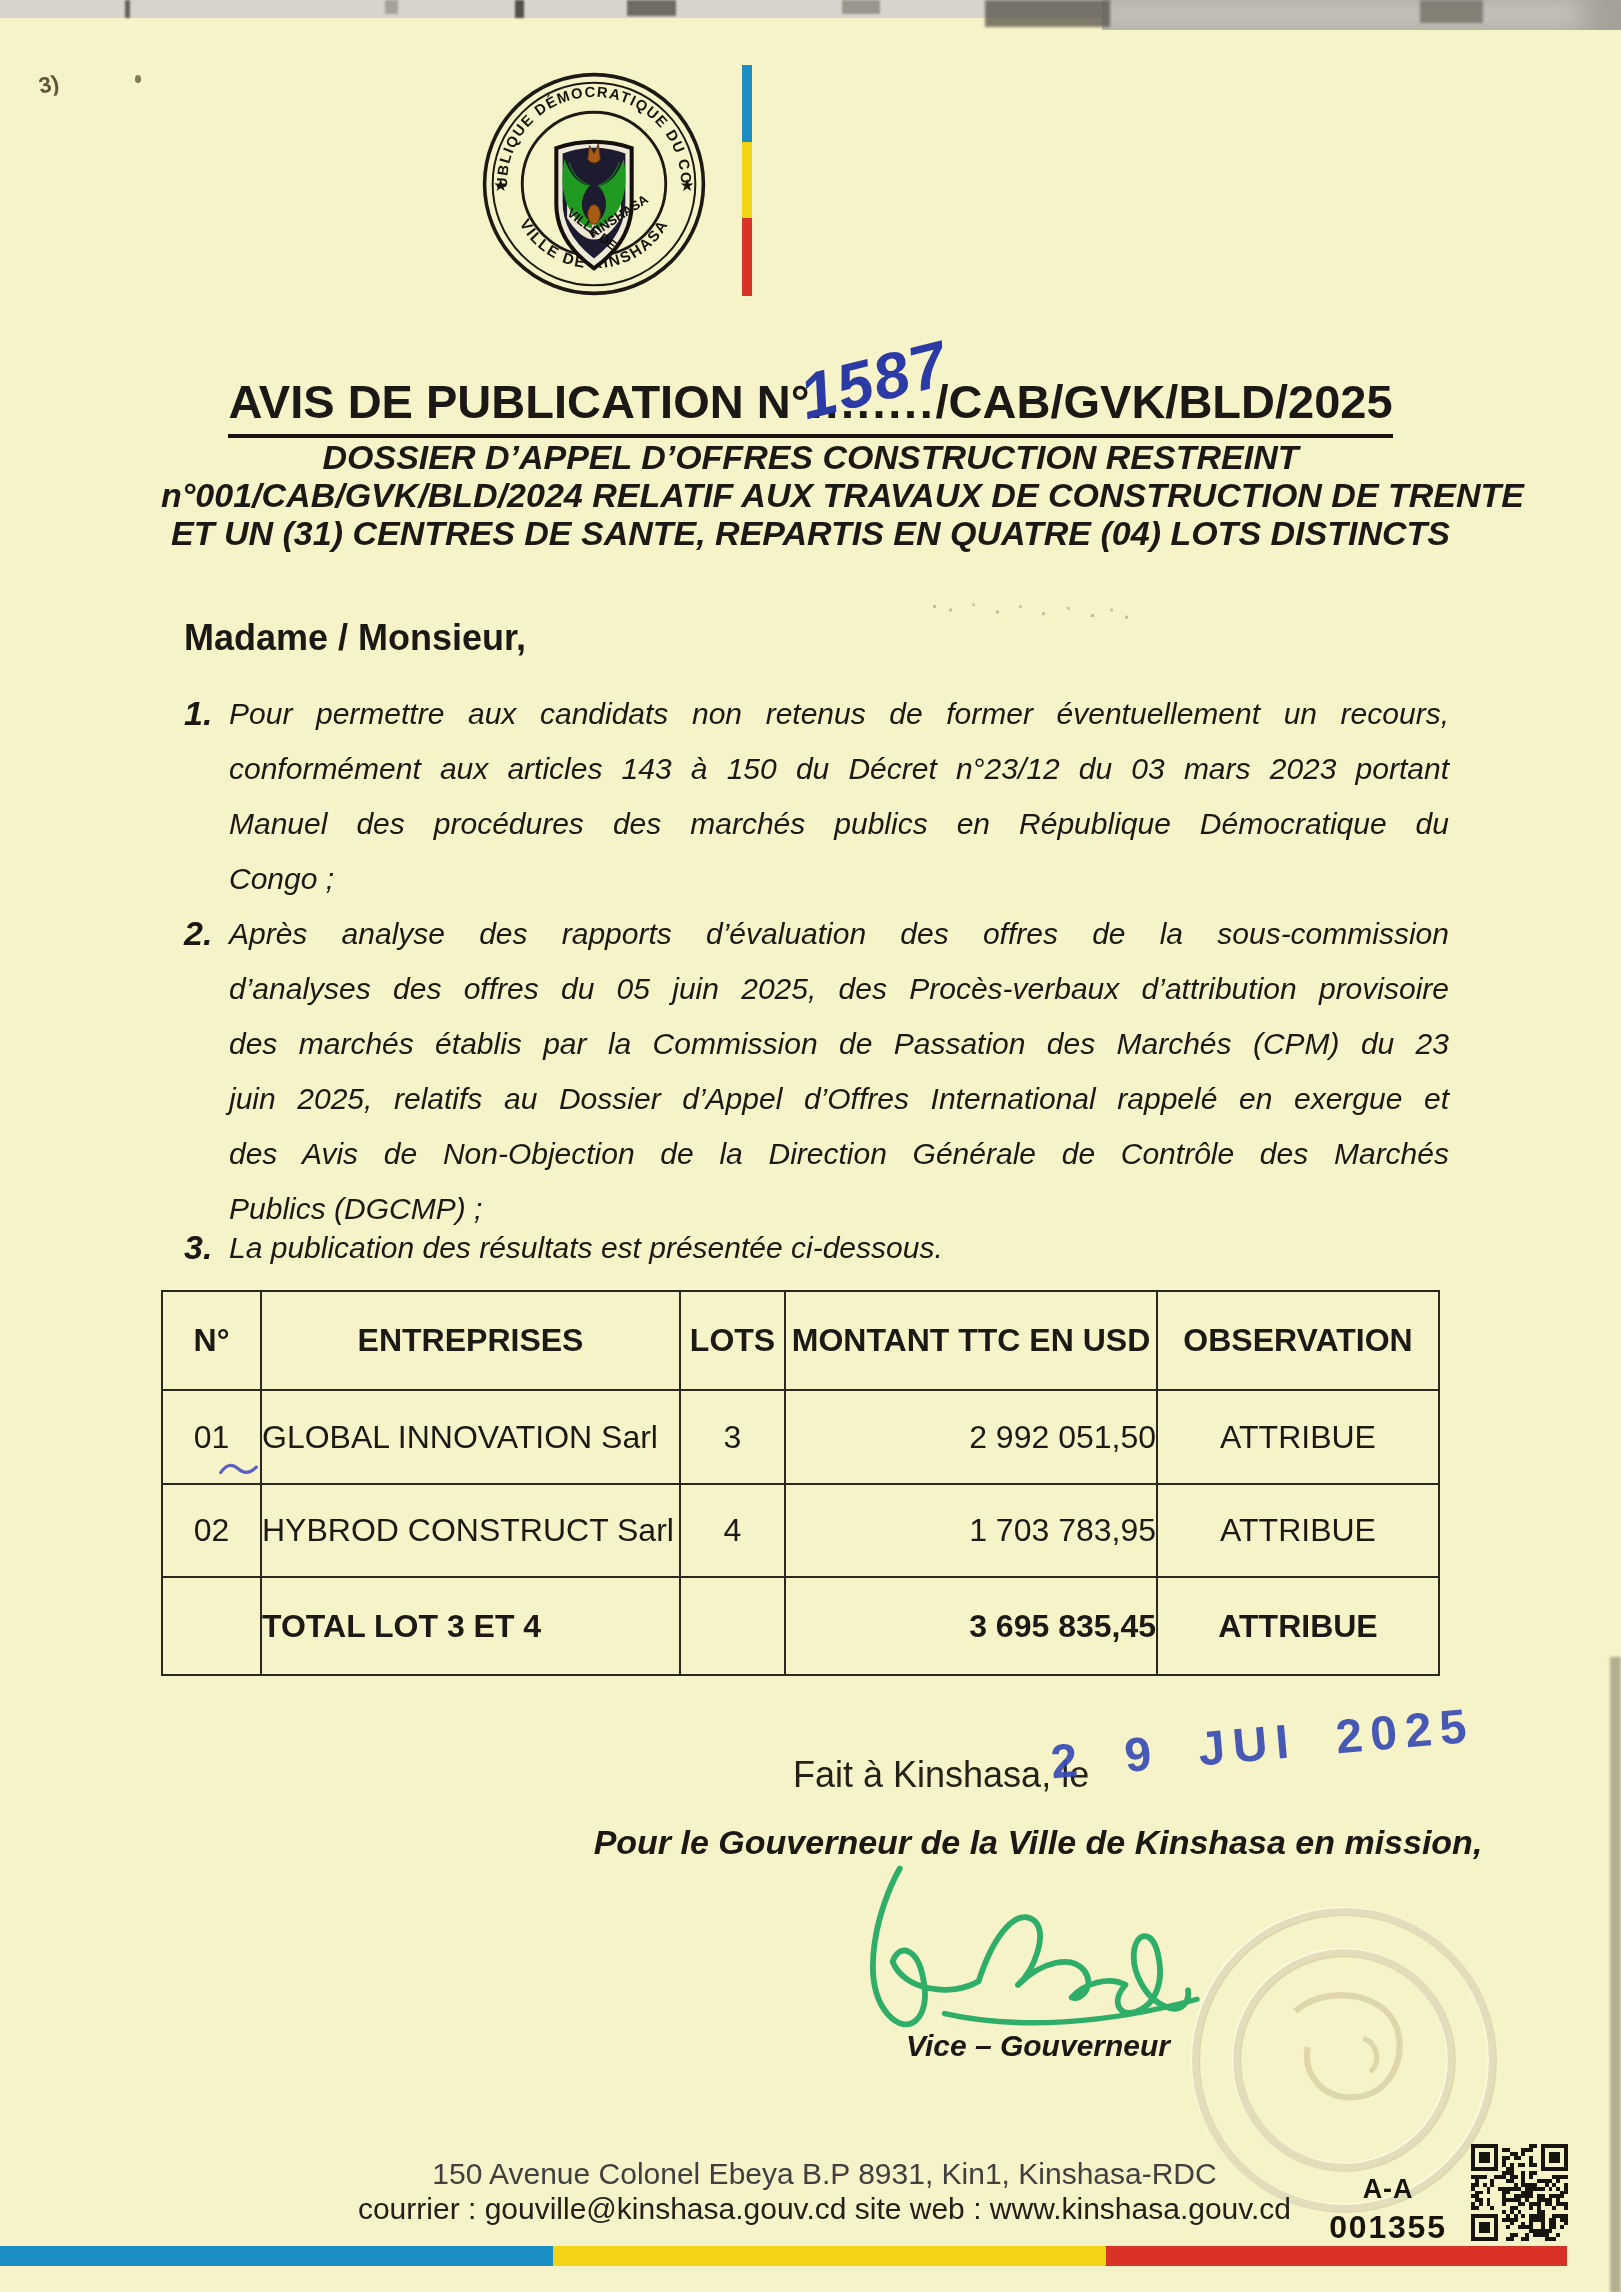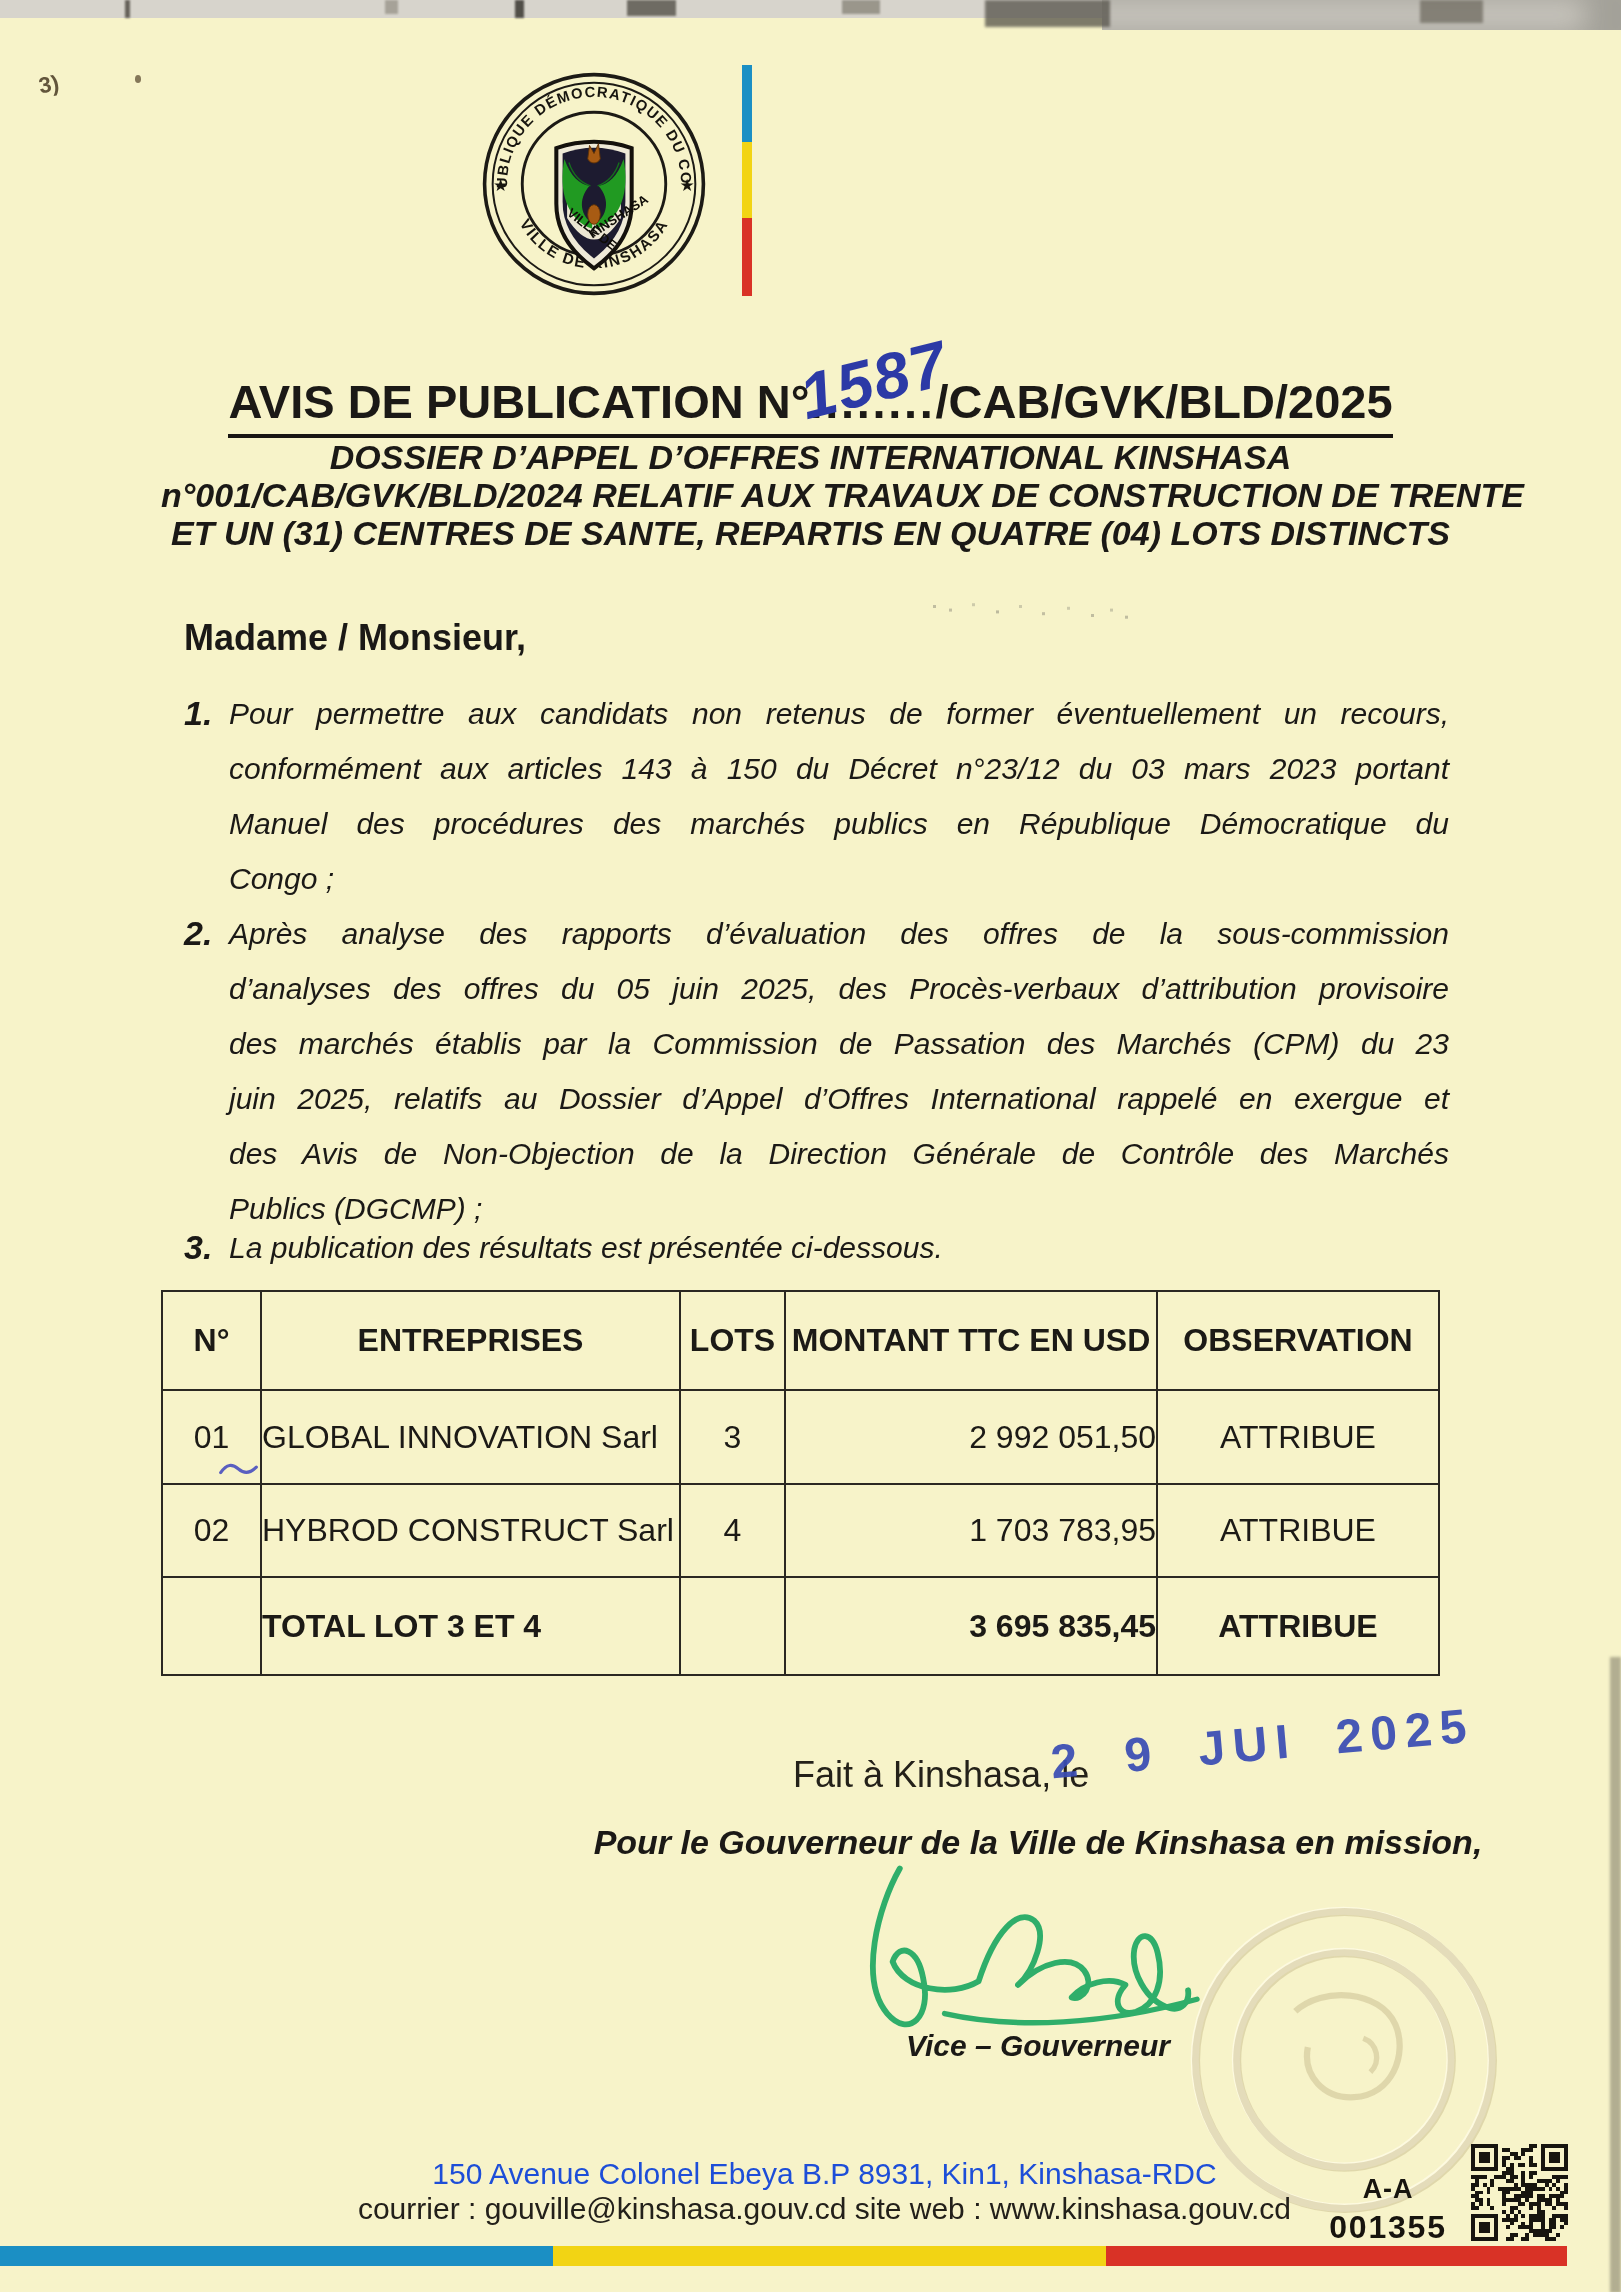--- a/index.html
+++ b/index.html
@@ -74,21 +74,21 @@
   .delegation{position:absolute;left:456px;top:1823px;width:1164px;text-align:center;
         font-size:34px;font-weight:bold;font-style:italic;}
   .signature{position:absolute;left:837px;top:1856px;}
   .signer{position:absolute;left:456px;top:2020px;width:1164px;text-align:center;}
   .sname{display:inline-block;font-size:36px;font-weight:bold;font-style:italic;
         border-bottom:5.4px double #16130f;padding-bottom:2.7px;}
   .stitle{margin-top:9px;font-size:30px;font-weight:bold;font-style:italic;}
   .emboss{position:absolute;left:1188px;top:1904px;opacity:.9;}
 
   
-  .addr1{position:absolute;left:278px;top:2157px;width:1093px;text-align:center;font-size:30px;color:#1d4ed8;}
+  .addr1{position:absolute;left:278px;top:2157px;width:1093px;text-align:center;font-size:30px;color:#404040;}
   .addr2{position:absolute;left:278px;top:2192px;width:1093px;text-align:center;font-size:30px;color:#23201a;}
   .serial{position:absolute;left:1321px;top:2174px;width:134px;text-align:center;font-weight:bold;color:#17140e;}
   .serial .stop{font-size:27px;letter-spacing:0.9px;}
   .serial .snum{font-size:32px;margin-top:3.6px;letter-spacing:1.8px;}
   .qr{position:absolute;left:1471px;top:2144px;}
   .bottom-bar{position:absolute;left:0;top:2246px;height:19.7px;display:flex;}
 </style>
 </head>
 <body>
 
@@ -142,21 +142,21 @@
 
   <div class="flag-vbar">
     <div style="height:77px;background:#1b8fc4;"></div>
     <div style="height:76px;background:#f2d414;"></div>
     <div style="height:78px;background:#d93226;"></div>
   </div>
 
 
   <div class="title-block">
     <div class="t1"><span class="t1u"><span>AVIS DE PUBLICATION N°</span><span class="dots-wrap"><span class="dots">........</span><span class="hand">1587</span></span><span>/CAB/GVK/BLD/2025</span></span></div>
-    <div class="t2">DOSSIER D’APPEL D’OFFRES INTERNATIONAL KINSHASA</div>
+    <div class="t2">DOSSIER D’APPEL D’OFFRES CONSTRUCTION RESTREINT</div>
     <div class="t2">n°001/CAB/GVK/BLD/2024 RELATIF AUX TRAVAUX DE CONSTRUCTION DE TRENTE</div>
     <div class="t2">ET UN (31) CENTRES DE SANTE, REPARTIS EN QUATRE (04) LOTS DISTINCTS</div>
   </div>
 
   <div class="content">
     <div class="salutation">Madame / Monsieur,</div>
 
     <div class="item">
       <div class="inum">1.</div>
       <div class="itext">

